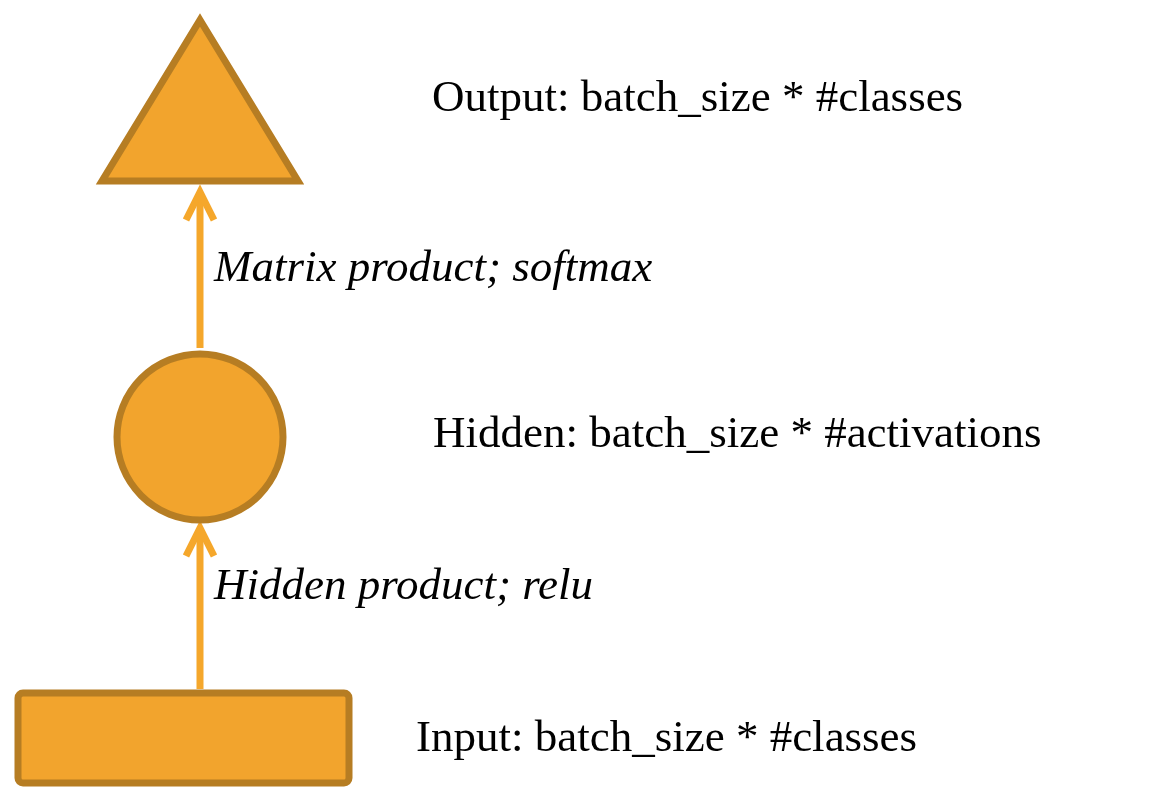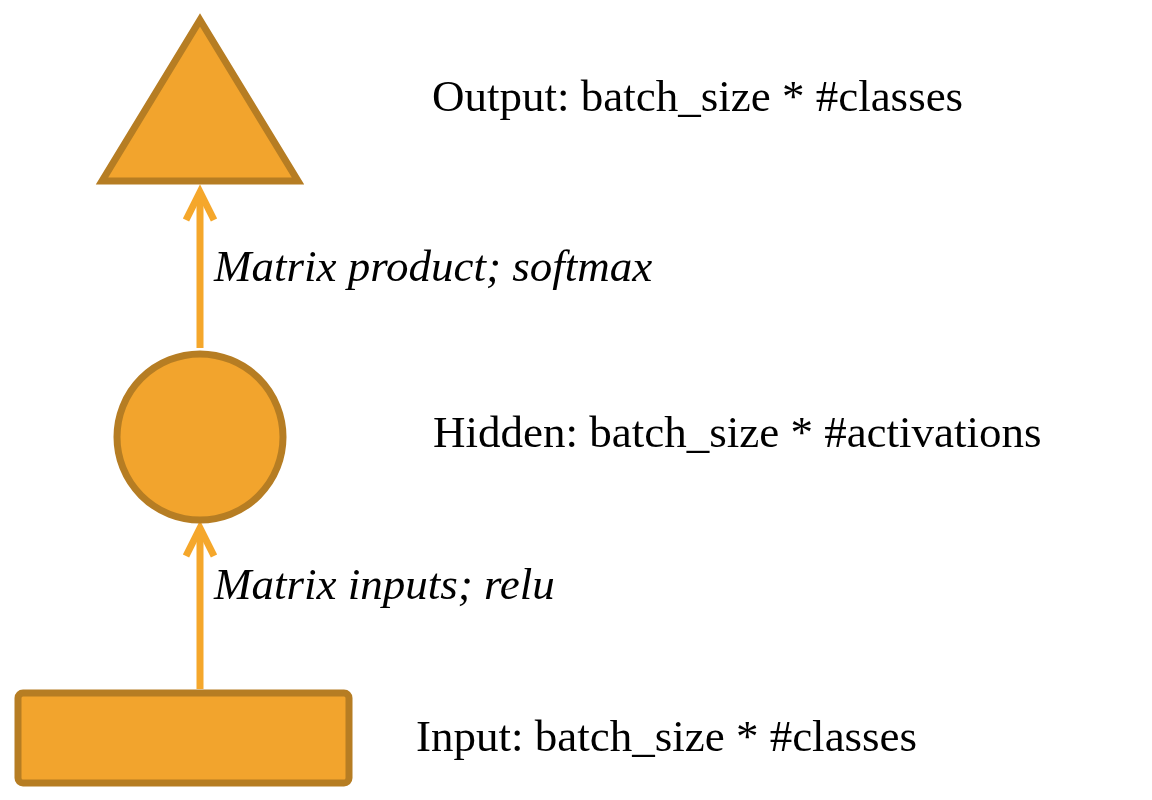--- a/index.html
+++ b/index.html
@@ -67,17 +67,17 @@
 
     <polygon class="shape" points="200,20 298,181 102,181"></polygon>
   </svg>
 
   <div class="label" style="left:397px; top:72px;margin-left:35px;">Output: batch_size * #classes</div>
 
   <div class="label edge-label" style="left:214px; top:242px;">Matrix product; softmax</div>
 
   <div class="label" style="left:408px; top:408px;margin-left:25px;">Hidden: batch_size * #activations</div>
 
-  <div class="label edge-label" style="left:214px; top:560px;">Matrix inputs; relu</div>
+  <div class="label edge-label" style="left:214px; top:560px;">Hidden product; relu</div>
 
   <div class="label" style="left:416px; top:712px;">Input: batch_size * #classes</div>
 
 </div>
 
 </body></html>

